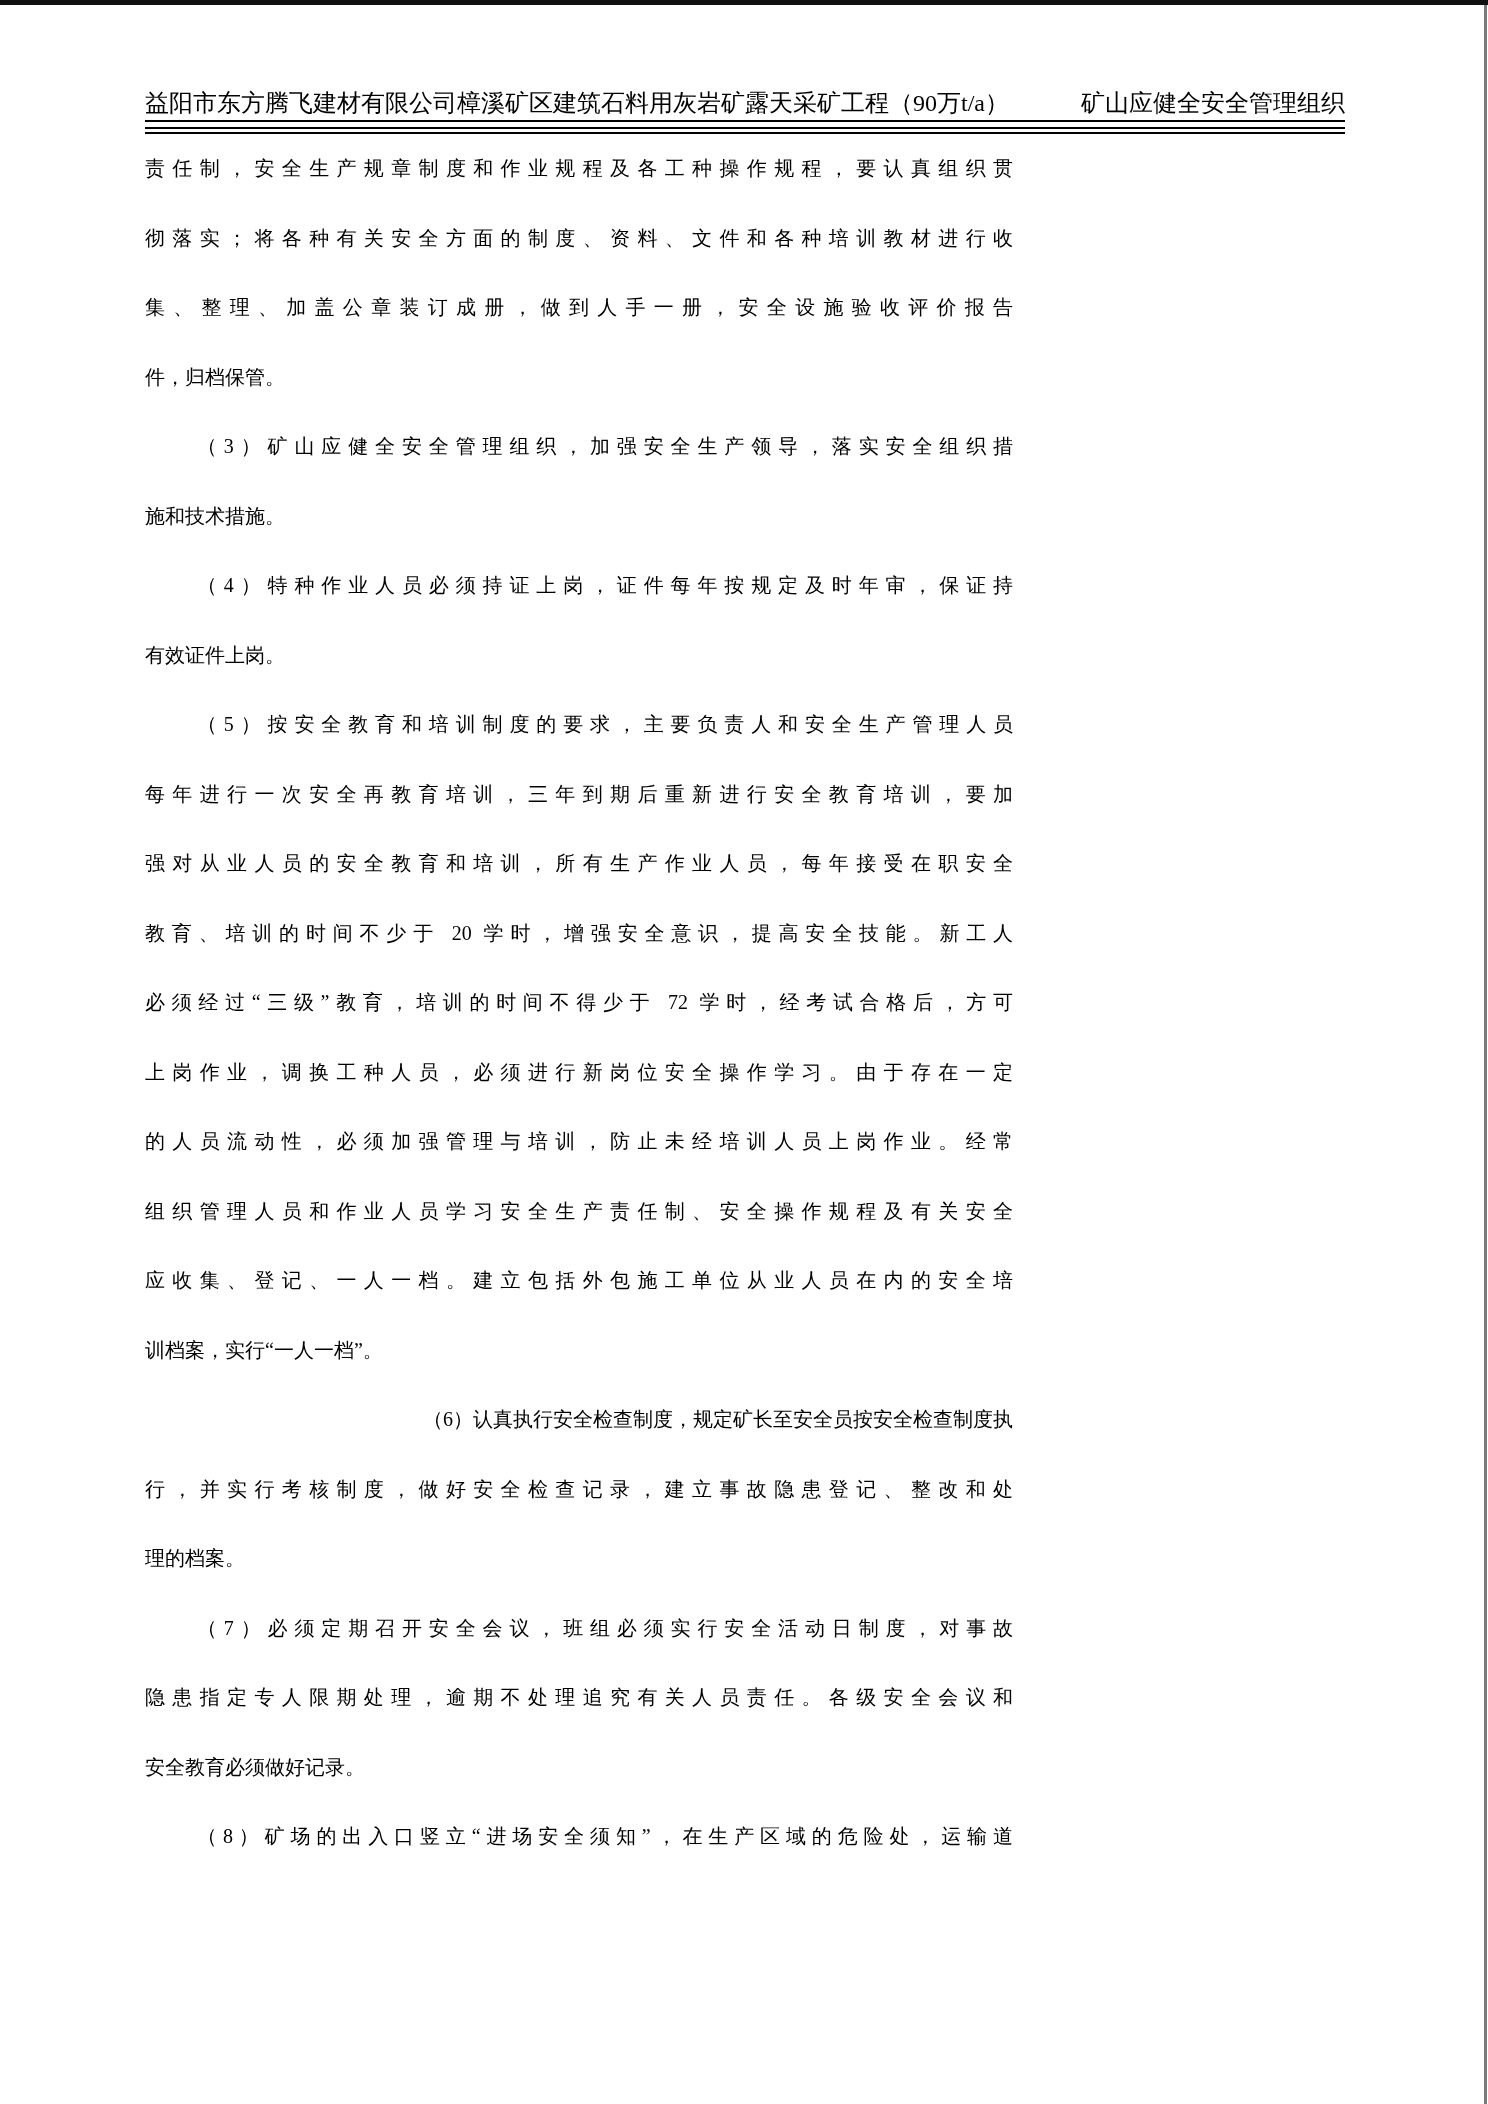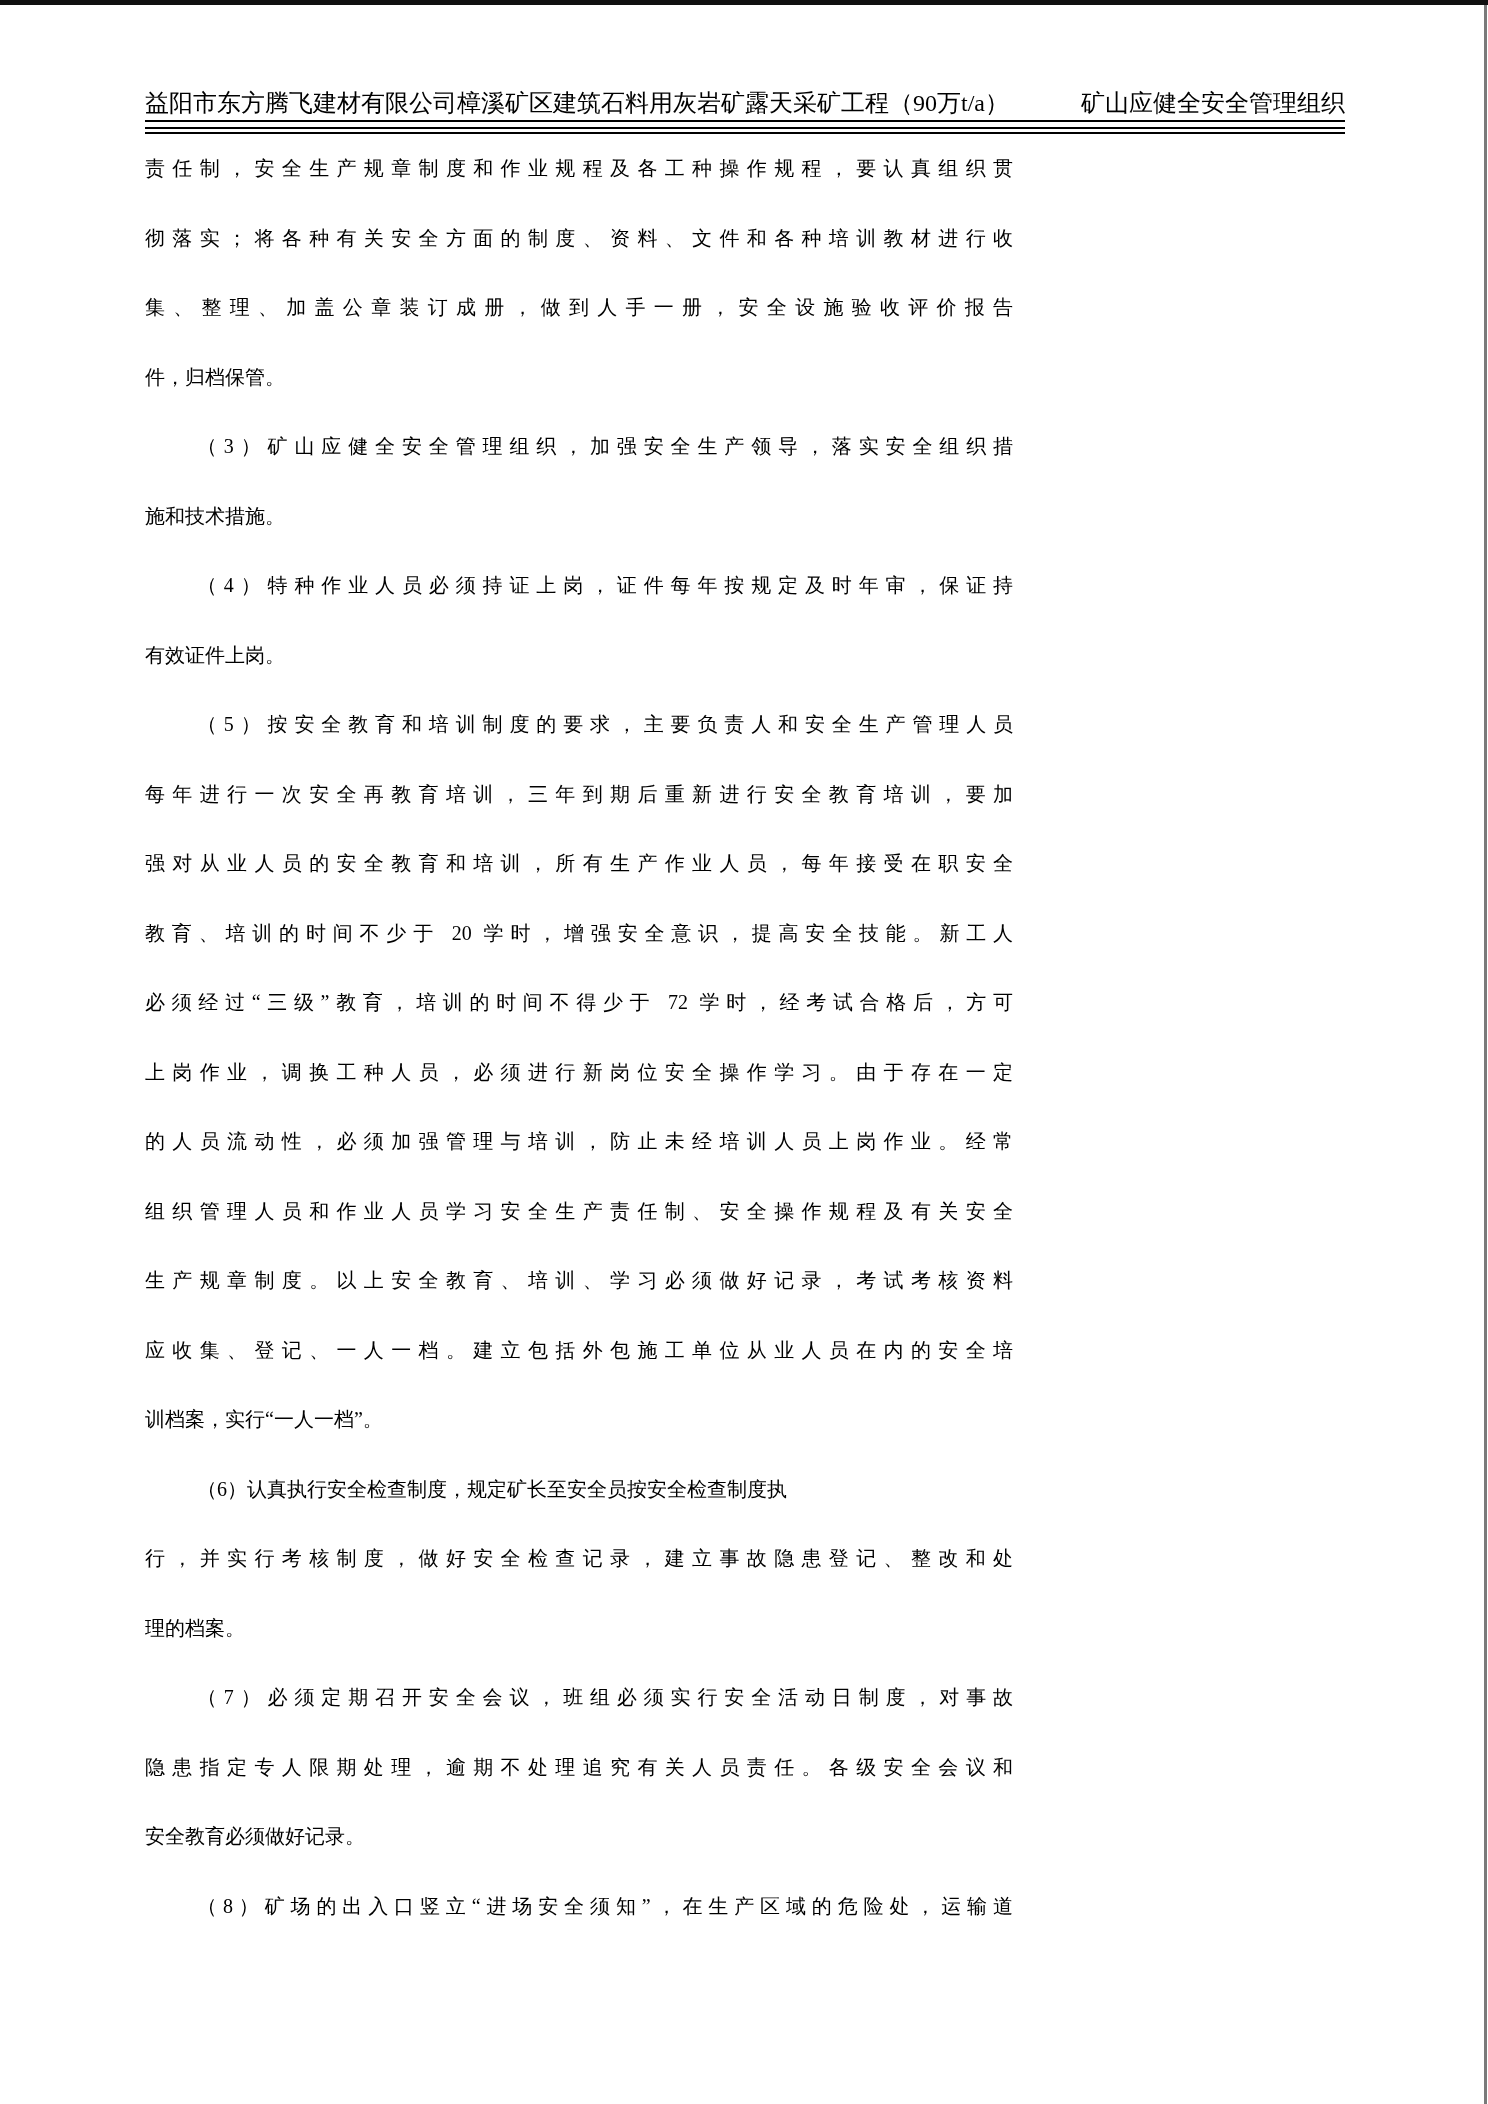--- a/index.html
+++ b/index.html
@@ -66,20 +66,21 @@
     line-height: 69.5px;
     white-space: nowrap;
     overflow: hidden;
   }
   .body-line.full {
     text-align: justify;
     text-align-last: justify;
   }
   .body-line.indent {
     padding-left: 52px;
+    text-align: right;
   }
   .page-number {
     position: absolute;
     top: 1950px;
     left: 0;
     width: 1200px;
     text-align: center;
     font-family: "DejaVu Sans", "Liberation Sans", sans-serif;
     font-size: 25px;
     color: #000;
@@ -112,21 +113,20 @@
         <div class="body-line full indent">（4）特种作业人员必须持证上岗，证件每年按规定及时年审，保证持</div>
         <div class="body-line">有效证件上岗。</div>
         <div class="body-line full indent">（5）按安全教育和培训制度的要求，主要负责人和安全生产管理人员</div>
         <div class="body-line full">每年进行一次安全再教育培训，三年到期后重新进行安全教育培训，要加</div>
         <div class="body-line full">强对从业人员的安全教育和培训，所有生产作业人员，每年接受在职安全</div>
         <div class="body-line full">教育、培训的时间不少于 20 学时，增强安全意识，提高安全技能。新工人</div>
         <div class="body-line full">必须经过“三级”教育，培训的时间不得少于 72 学时，经考试合格后，方可</div>
         <div class="body-line full">上岗作业，调换工种人员，必须进行新岗位安全操作学习。由于存在一定</div>
         <div class="body-line full">的人员流动性，必须加强管理与培训，防止未经培训人员上岗作业。经常</div>
         <div class="body-line full">组织管理人员和作业人员学习安全生产责任制、安全操作规程及有关安全</div>
-        <div class="body-line full">生产规章制度。以上安全教育、培训、学习必须做好记录，考试考核资料</div>
         <div class="body-line full">应收集、登记、一人一档。建立包括外包施工单位从业人员在内的安全培</div>
         <div class="body-line">训档案，实行“一人一档”。</div>
         <div class="body-line indent">（6）认真执行安全检查制度，规定矿长至安全员按安全检查制度执</div>
         <div class="body-line full">行，并实行考核制度，做好安全检查记录，建立事故隐患登记、整改和处</div>
         <div class="body-line">理的档案。</div>
         <div class="body-line full indent">（7）必须定期召开安全会议，班组必须实行安全活动日制度，对事故</div>
         <div class="body-line full">隐患指定专人限期处理，逾期不处理追究有关人员责任。各级安全会议和</div>
         <div class="body-line">安全教育必须做好记录。</div>
         <div class="body-line full indent">（8）矿场的出入口竖立“进场安全须知”，在生产区域的危险处，运输道</div>
       </div>

